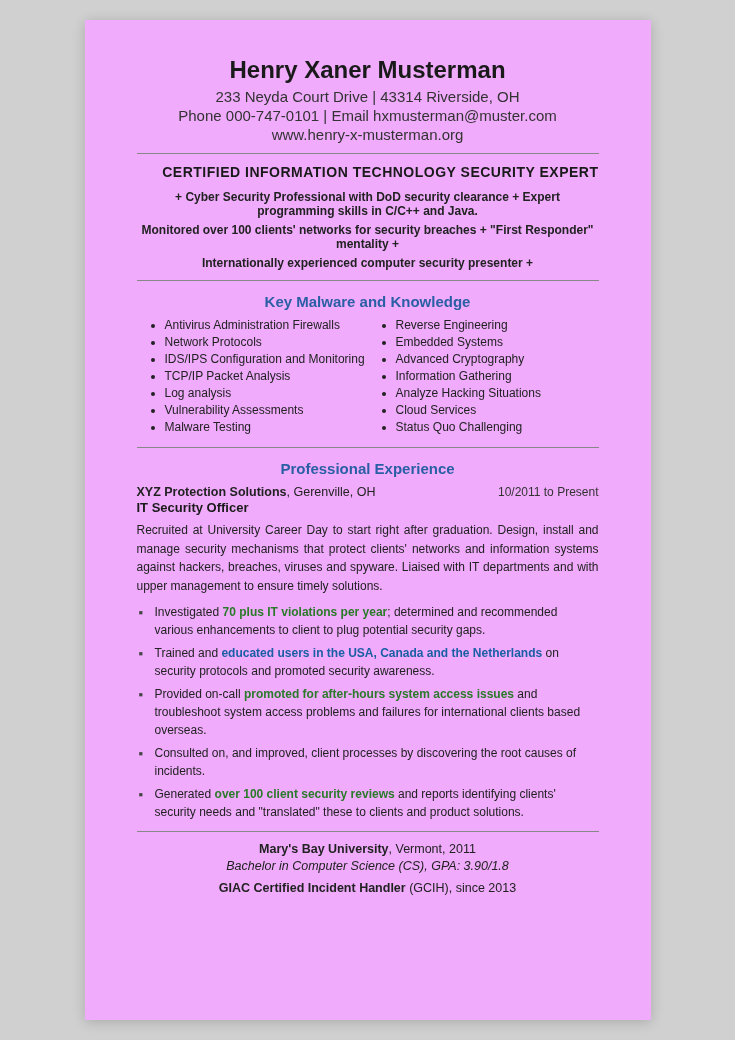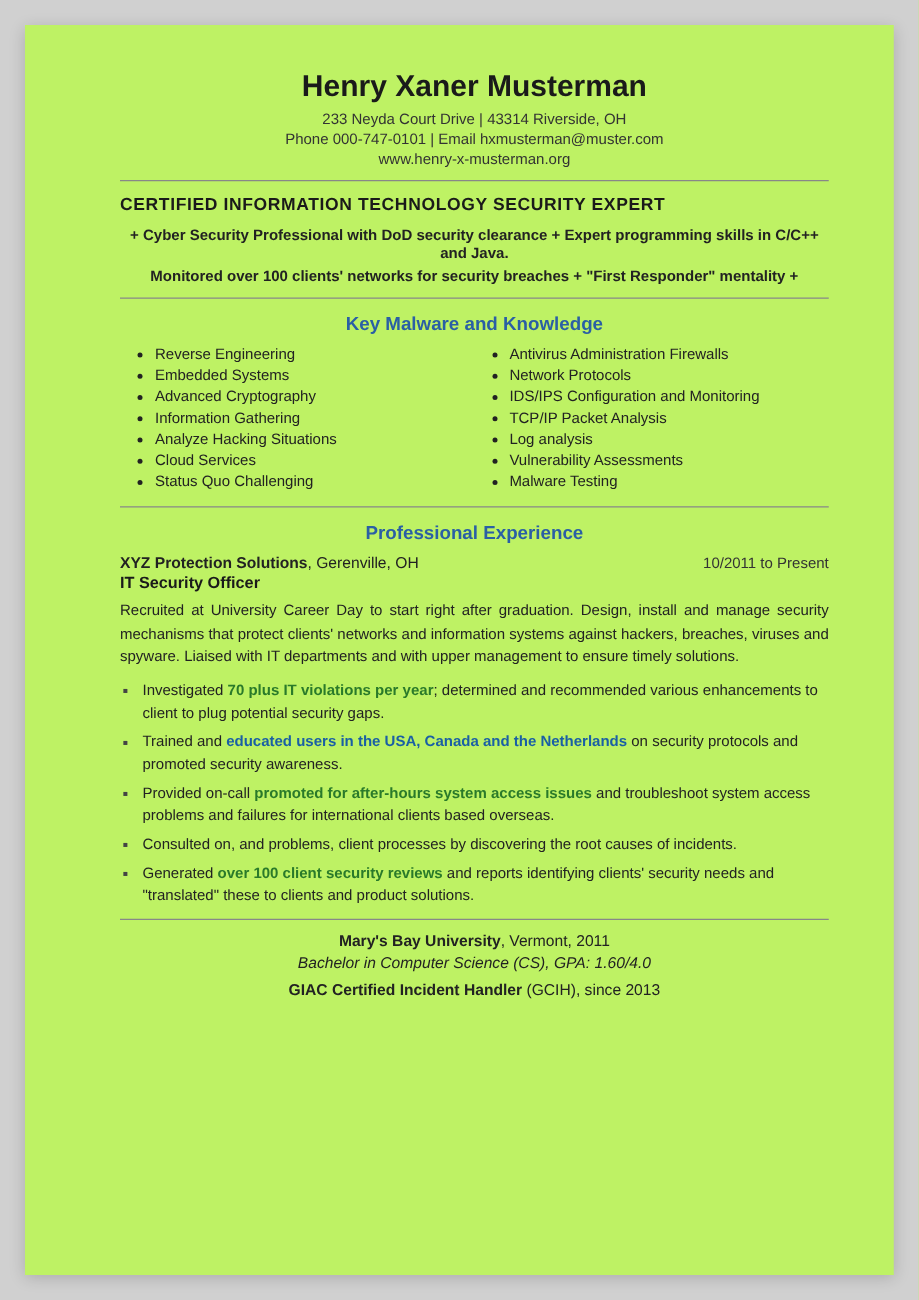--- a/index.html
+++ b/index.html
@@ -5,56 +5,56 @@
     * { margin: 0; padding: 0; box-sizing: border-box; }
     body {
       background: #d0d0d0;
       display: flex;
       justify-content: center;
       align-items: flex-start;
       min-height: 1040px;
       font-family: Arial, sans-serif;
     }
     .page {
-      width: 695px;
+      width: 566px;
       min-height: 1000px;
-      background: #bef264;
+      background: #f0abfc;
       margin: 20px auto;
-      padding: 36px 52px 36px 76px;
+      padding: 36px 52px 36px 52px;
       box-shadow: 0 2px 12px rgba(0,0,0,0.18);
     }
     .header {
       text-align: center;
       margin-bottom: 8px;
     }
     .header-name {
       font-size: 24px;
       font-weight: bold;
       color: #1a1a1a;
       margin-bottom: 4px;
     }
     .header-address, .header-contact, .header-website {
-      font-size: 12px;
+      font-size: 15px;
       color: #333;
       margin-bottom: 2px;
     }
     .divider {
       border: none;
       border-top: 1.5px solid #888;
       margin: 10px 0;
     }
     .section-title {
       text-align: center;
       font-size: 15px;
       font-weight: bold;
       color: #2a5fa5;
       margin: 12px 0 8px 0;
     }
     .headline {
-      text-align: left;
+      text-align: right;
       font-size: 14px;
       font-weight: bold;
       color: #1a1a1a;
       letter-spacing: 0.5px;
       margin: 8px 0 10px 0;
       text-transform: uppercase;
     }
     .summary {
       font-size: 12px;
       color: #222;
@@ -177,44 +177,47 @@
   <hr class="divider">
 
   <div class="headline">Certified Information Technology Security Expert</div>
 
   <div class="summary">
     <b>+ Cyber Security Professional with DoD security clearance + Expert programming skills in C/C++ and Java.</b>
   </div>
   <div class="summary">
     <b>Monitored over 100 clients' networks for security breaches + "First Responder" mentality +</b>
   </div>
+  <div class="summary">
+    <b>Internationally experienced computer security presenter +</b>
+  </div>
 
   <hr class="divider">
 
   <div class="section-title">Key Malware and Knowledge</div>
 
   <div class="skills-grid">
+    <ul class="skills-col">
+      <li>Antivirus Administration Firewalls</li>
+      <li>Network Protocols</li>
+      <li>IDS/IPS Configuration and Monitoring</li>
+      <li>TCP/IP Packet Analysis</li>
+      <li>Log analysis</li>
+      <li>Vulnerability Assessments</li>
+      <li>Malware Testing</li>
+    </ul>
     <ul class="skills-col">
       <li>Reverse Engineering</li>
       <li>Embedded Systems</li>
       <li>Advanced Cryptography</li>
       <li>Information Gathering</li>
       <li>Analyze Hacking Situations</li>
       <li>Cloud Services</li>
       <li>Status Quo Challenging</li>
     </ul>
-    <ul class="skills-col">
-      <li>Antivirus Administration Firewalls</li>
-      <li>Network Protocols</li>
-      <li>IDS/IPS Configuration and Monitoring</li>
-      <li>TCP/IP Packet Analysis</li>
-      <li>Log analysis</li>
-      <li>Vulnerability Assessments</li>
-      <li>Malware Testing</li>
-    </ul>
   </div>
 
   <hr class="divider">
 
   <div class="section-title">Professional Experience</div>
 
   <div class="exp-header">
     <div class="exp-company">
       <span class="exp-company-name">XYZ Protection Solutions</span><span>, Gerenville, OH</span>
     </div>
@@ -229,35 +232,35 @@
     <li>
       Investigated <span class="highlight-green">70 plus IT violations per year</span>; determined and recommended various enhancements to client to plug potential security gaps.
     </li>
     <li>
       Trained and <span class="highlight-blue">educated users in the USA, Canada and the Netherlands</span> on security protocols and promoted security awareness.
     </li>
     <li>
       Provided on-call <span class="highlight-green">promoted for after-hours system access issues</span> and troubleshoot system access problems and failures for international clients based overseas.
     </li>
     <li>
-      Consulted on, and problems, client processes by discovering the root causes of incidents.
+      Consulted on, and improved, client processes by discovering the root causes of incidents.
     </li>
     <li>
       Generated <span class="highlight-green">over 100 client security reviews</span> and reports identifying clients' security needs and "translated" these to clients and product solutions.
     </li>
   </ul>
 
   <hr class="divider">
 
 
   <div class="edu-block">
     <div class="edu-line">
       <span class="uni-name">Mary's Bay University</span><span>, Vermont, 2011</span>
     </div>
     <div class="edu-line edu-line-italic">
-      Bachelor in Computer Science (CS), GPA: 1.60/4.0
+      Bachelor in Computer Science (CS), GPA: 3.90/1.8
     </div>
     <div class="edu-cert">
       <span class="cert-name">GIAC Certified Incident Handler</span> (GCIH), since 2013
     </div>
   </div>
 
 </div>
 
 </body></html>

